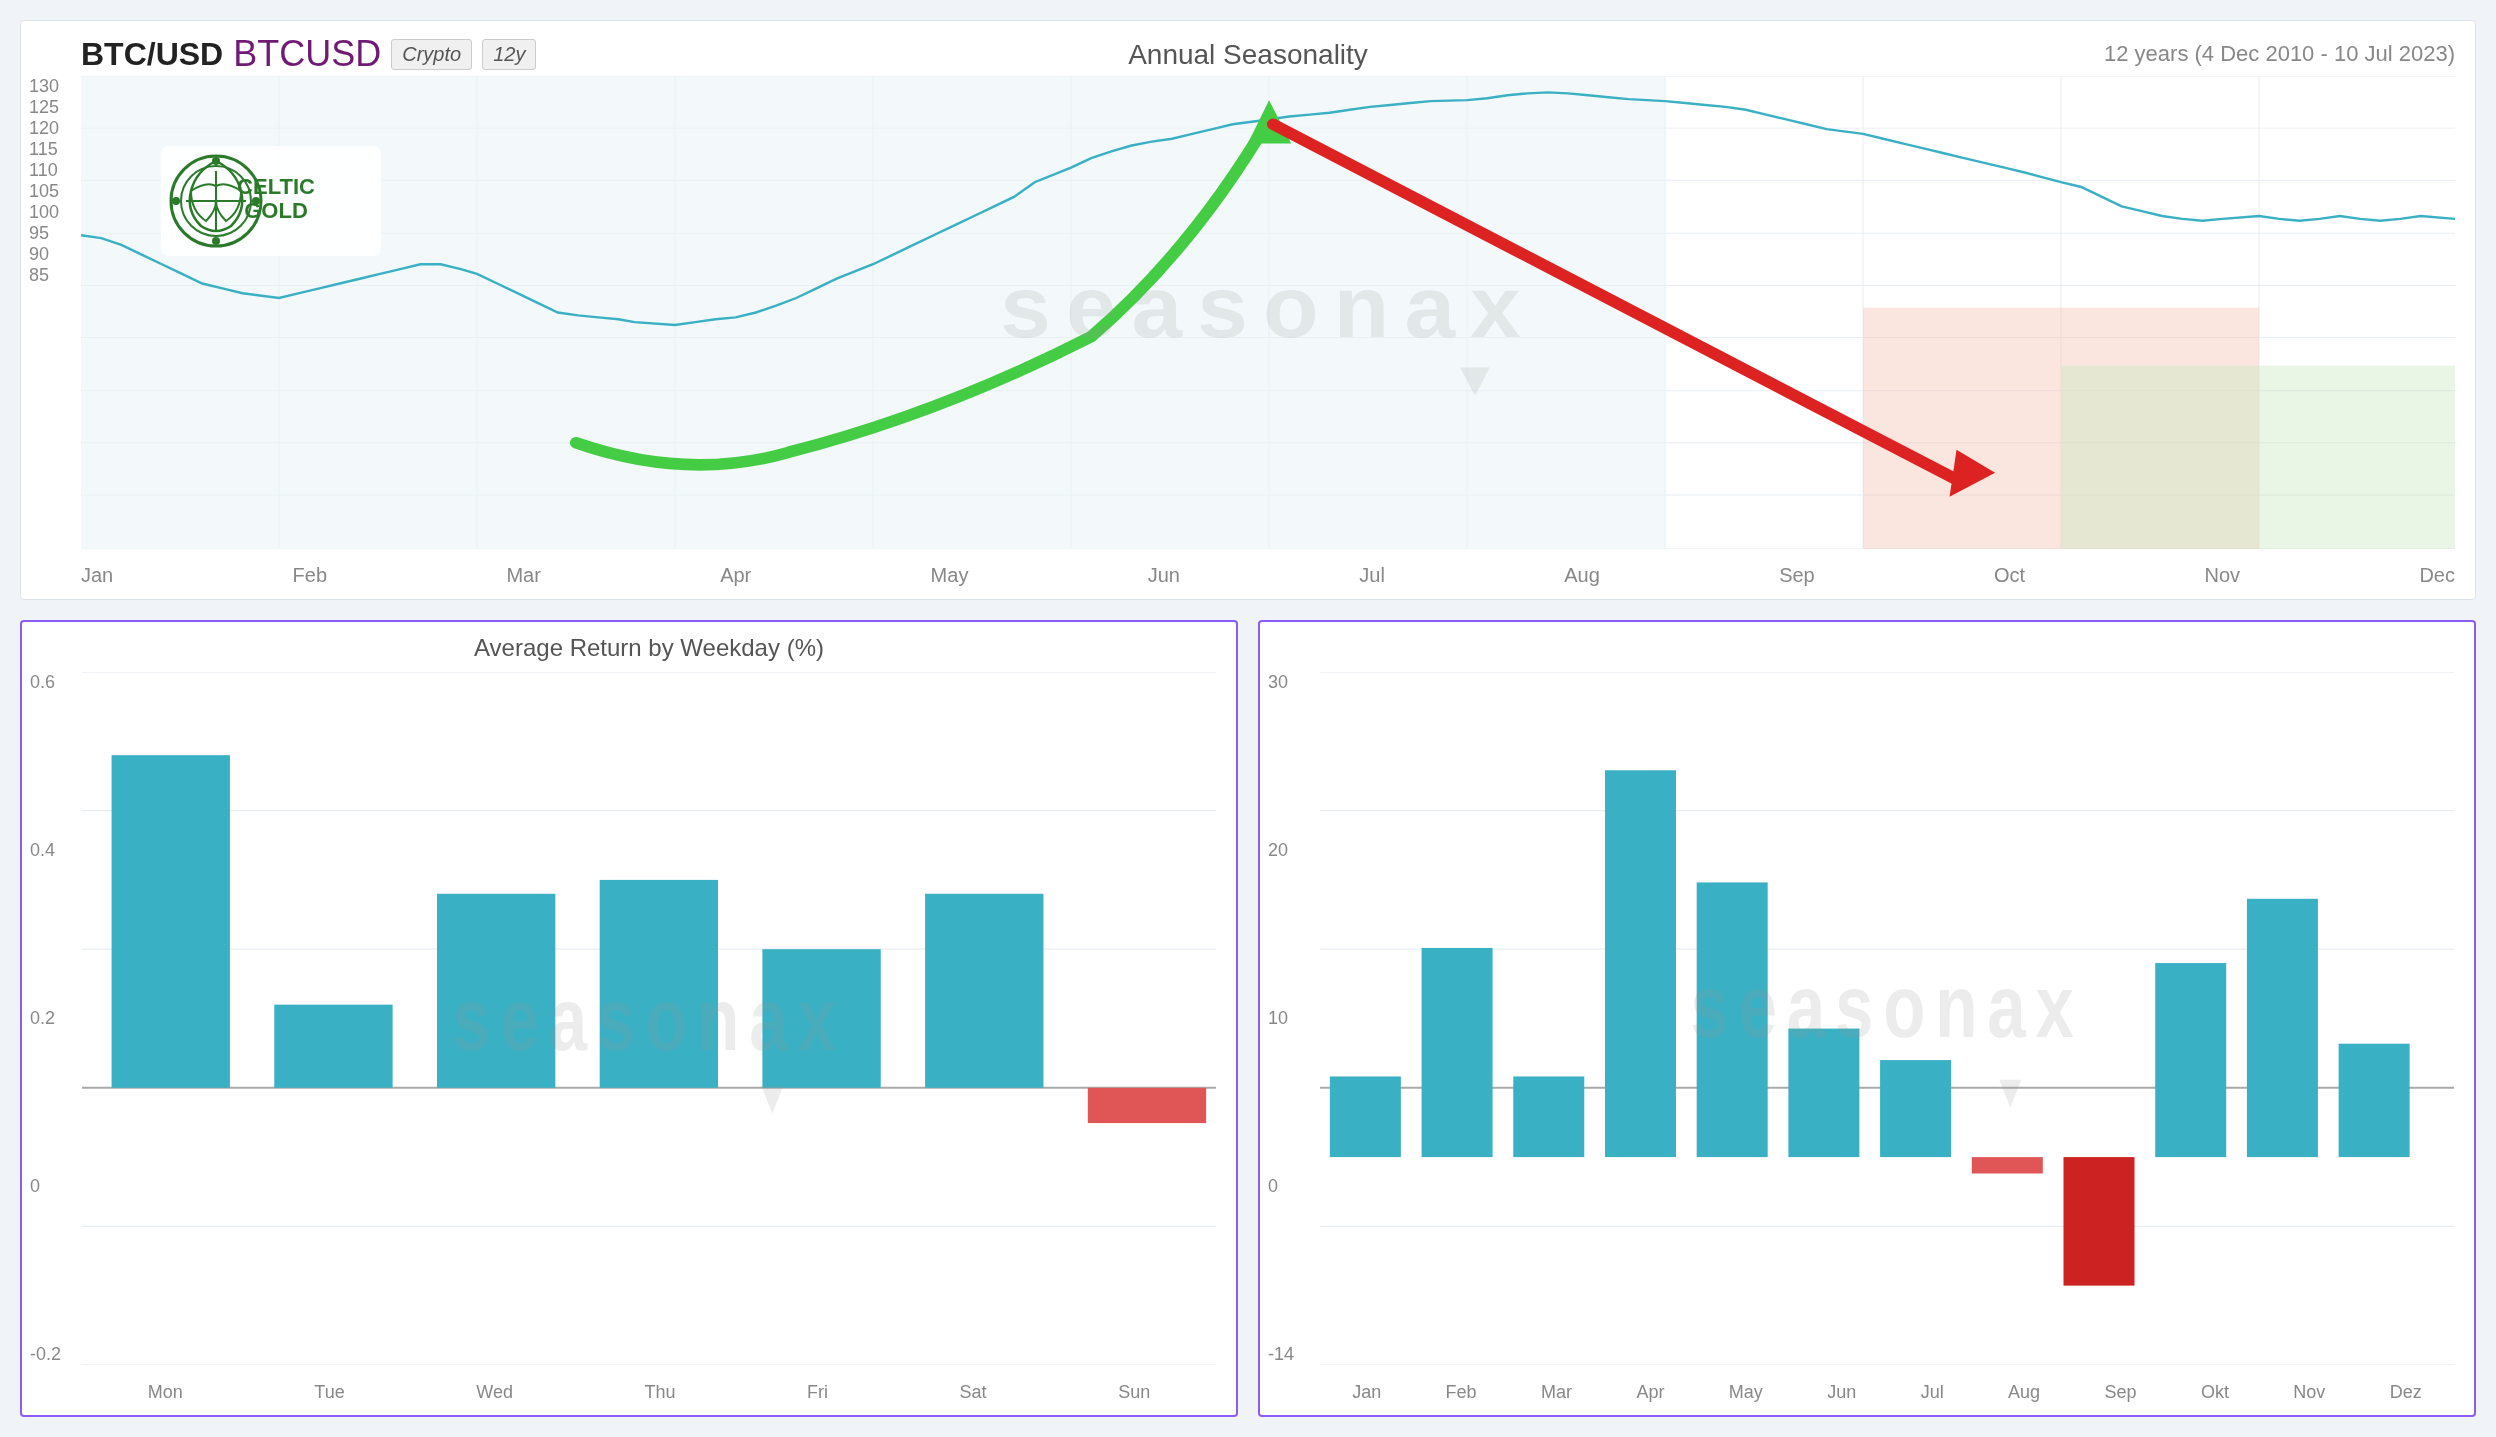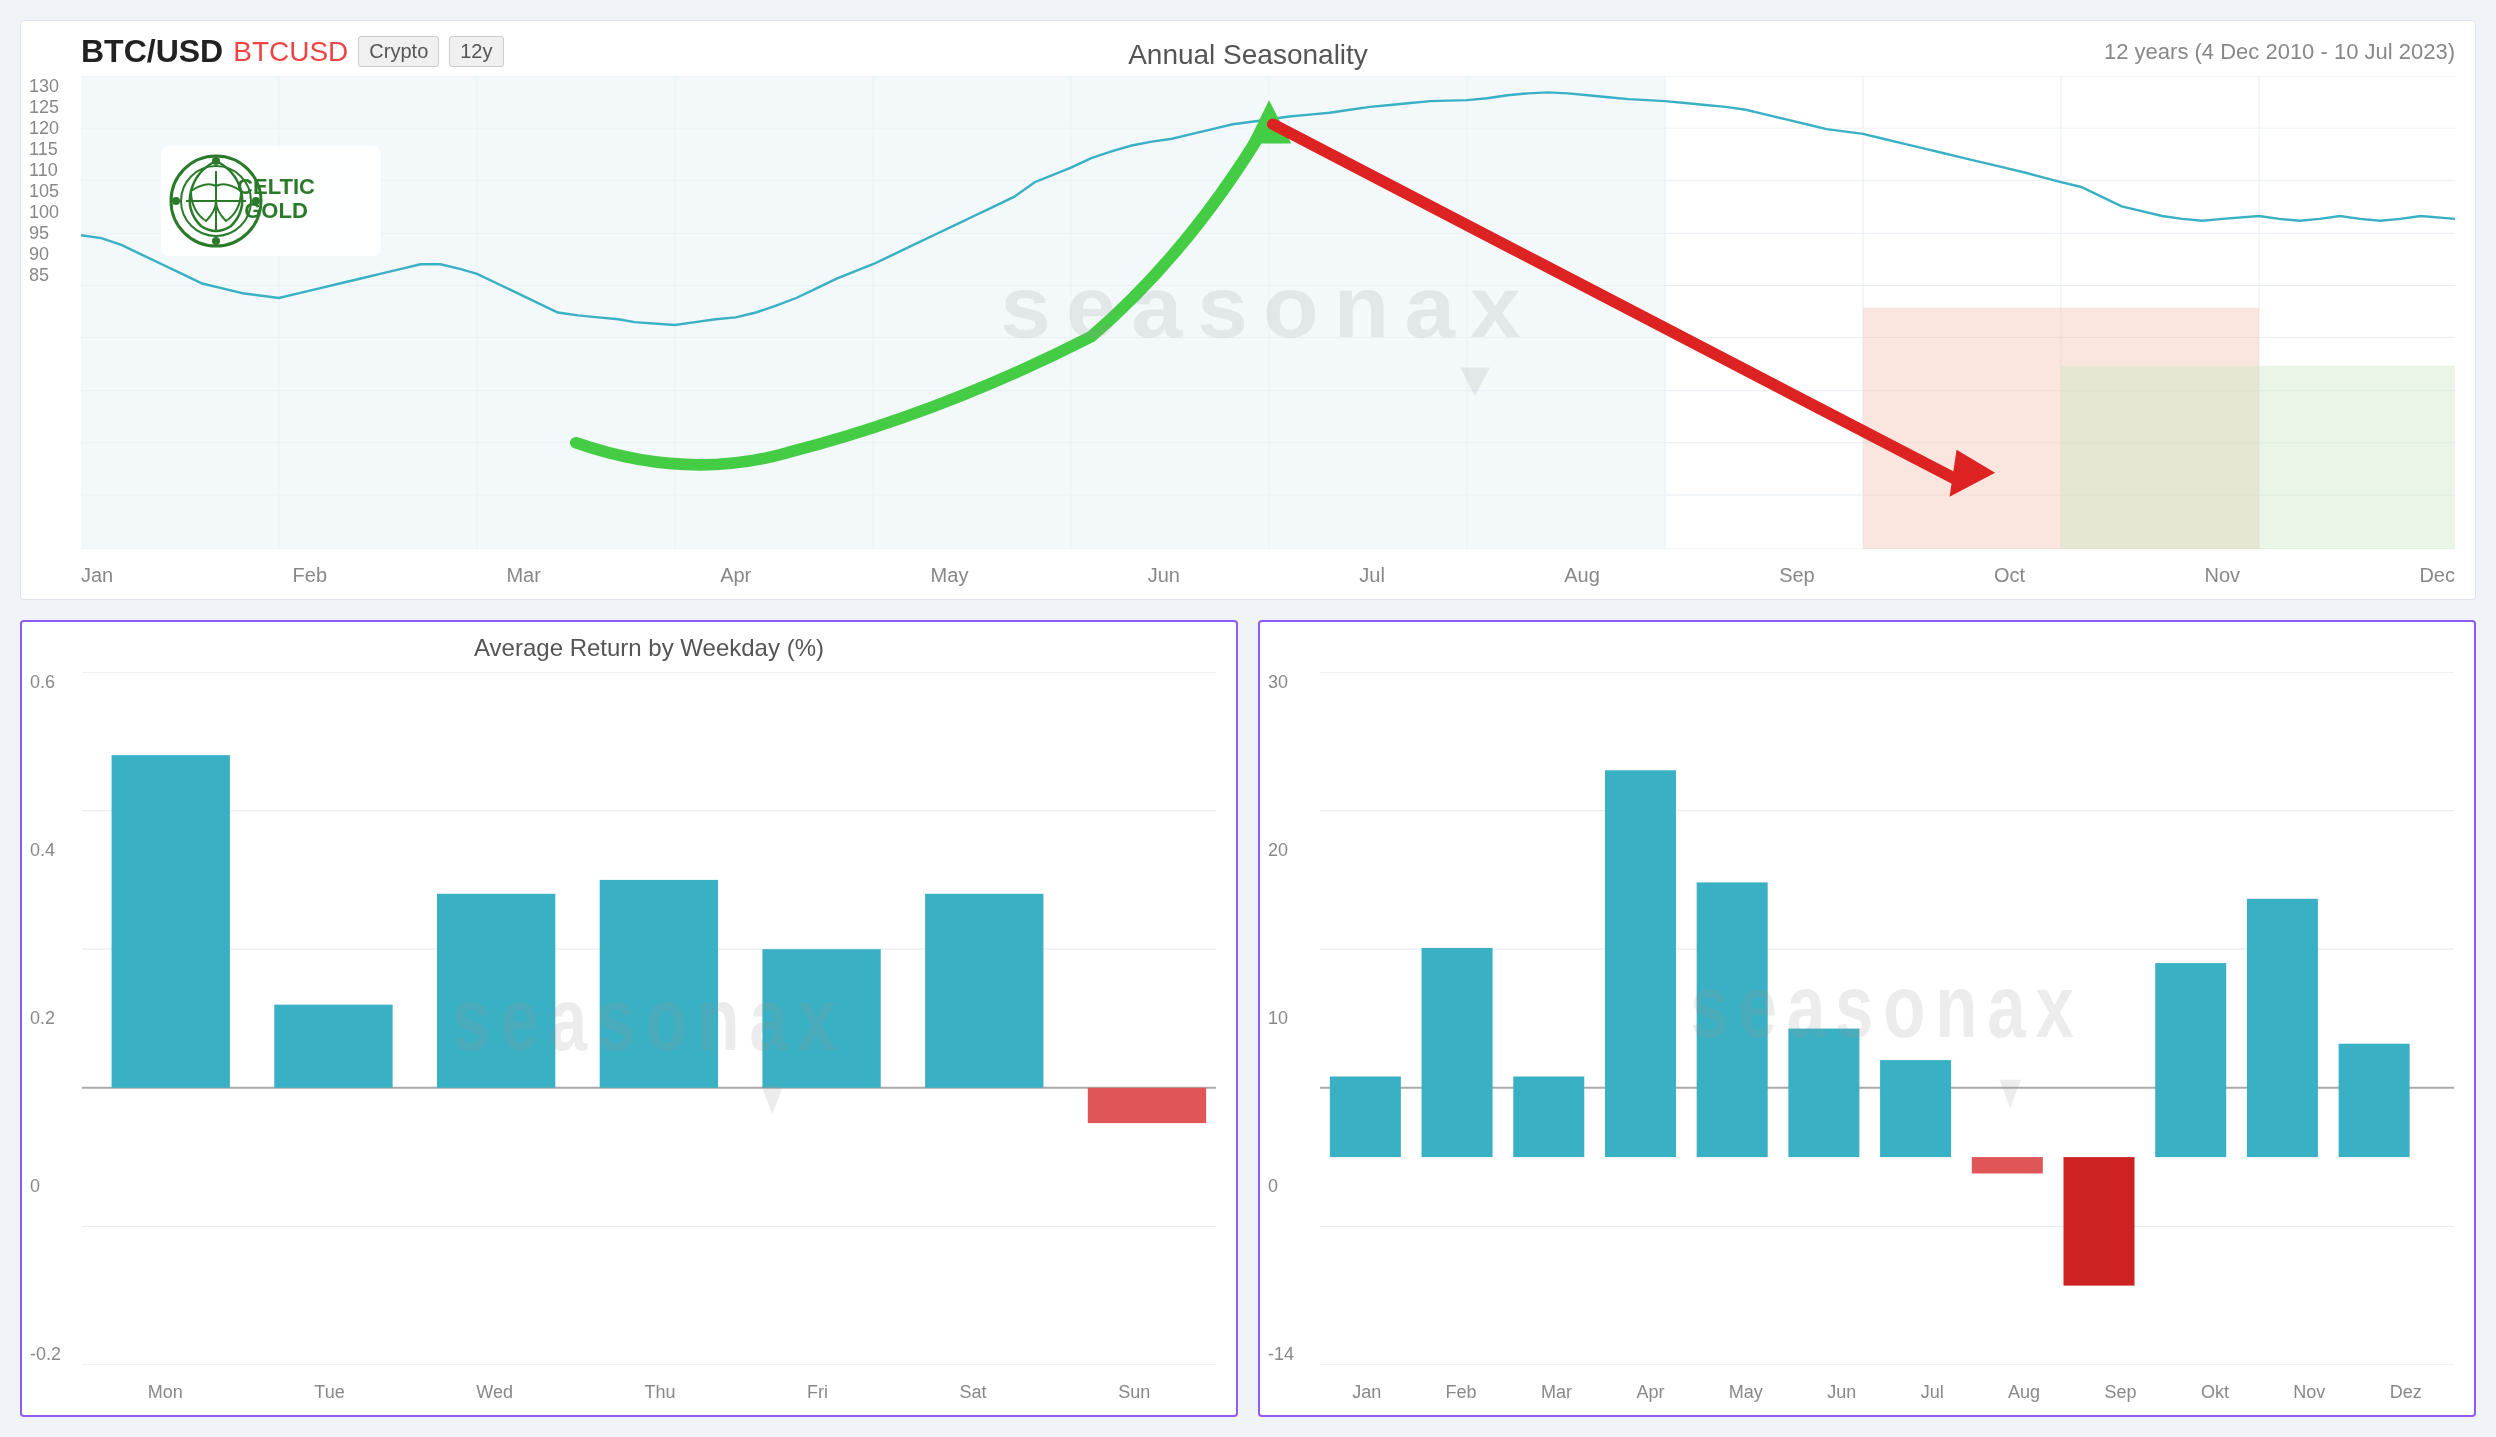--- a/index.html
+++ b/index.html
@@ -45,32 +45,33 @@
       gap: 10px;
     }
 
     .btc-label {
       font-size: 32px;
       font-weight: bold;
       color: #222;
     }
 
     .btcusd-label {
-      font-size: 28px;
-      color: #ef4444;
+      font-size: 36px;
+      color: #701a75;
       font-weight: 300;
     }
 
     .tag {
       background: #f0f0f0;
       border: 1px solid #ccc;
       border-radius: 3px;
       font-size: 20px;
       padding: 3px 10px;
       color: #555;
+      font-style: italic;
     }
 
     .chart-title-center {
       font-size: 28px;
       color: #555;
       font-weight: 500;
       position: absolute;
       left: 50%;
       transform: translateX(-50%);
       top: 18px;

